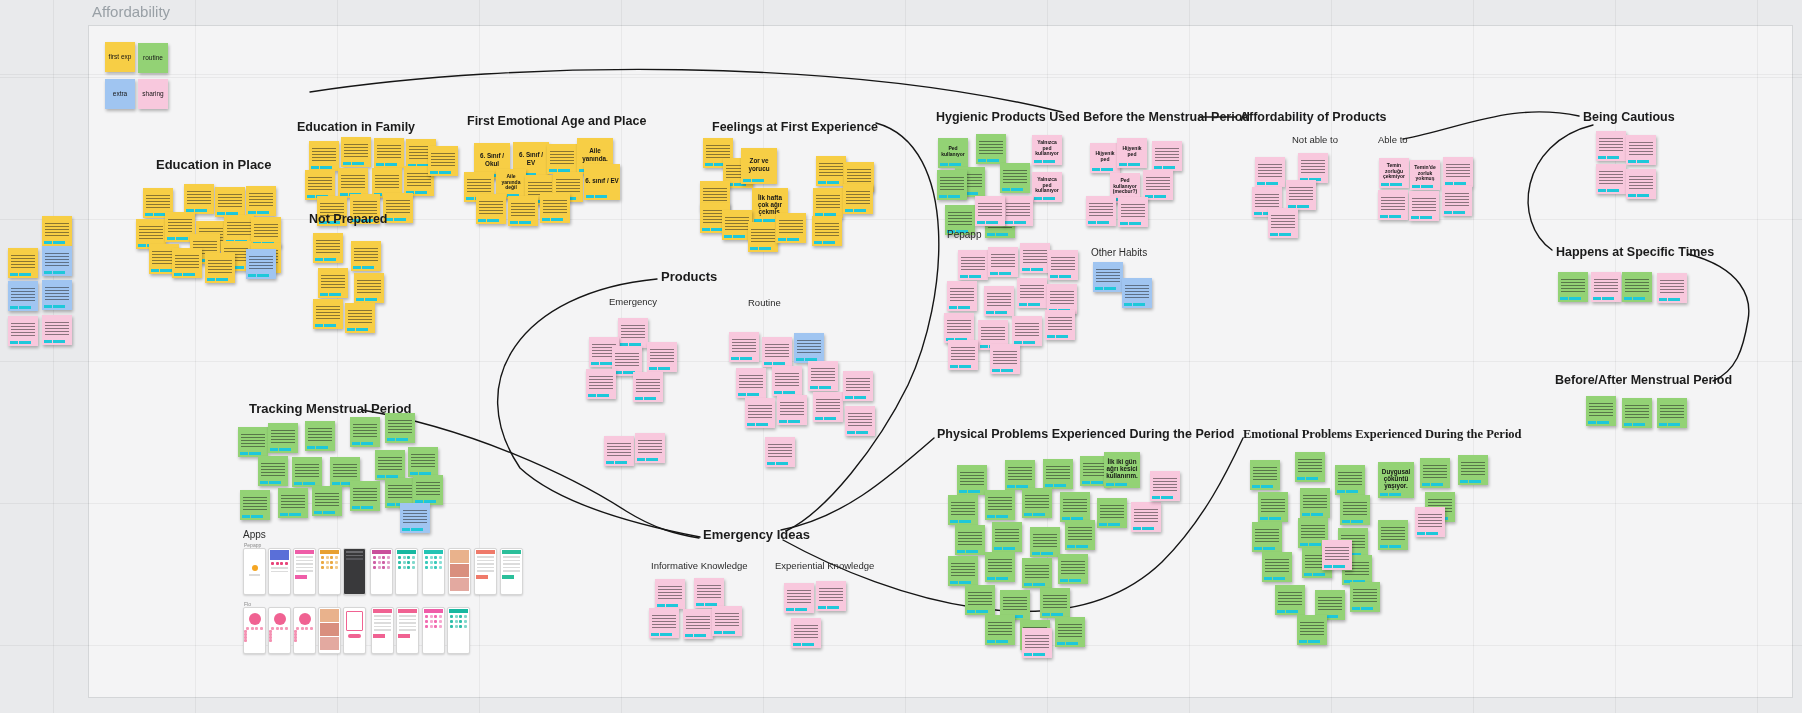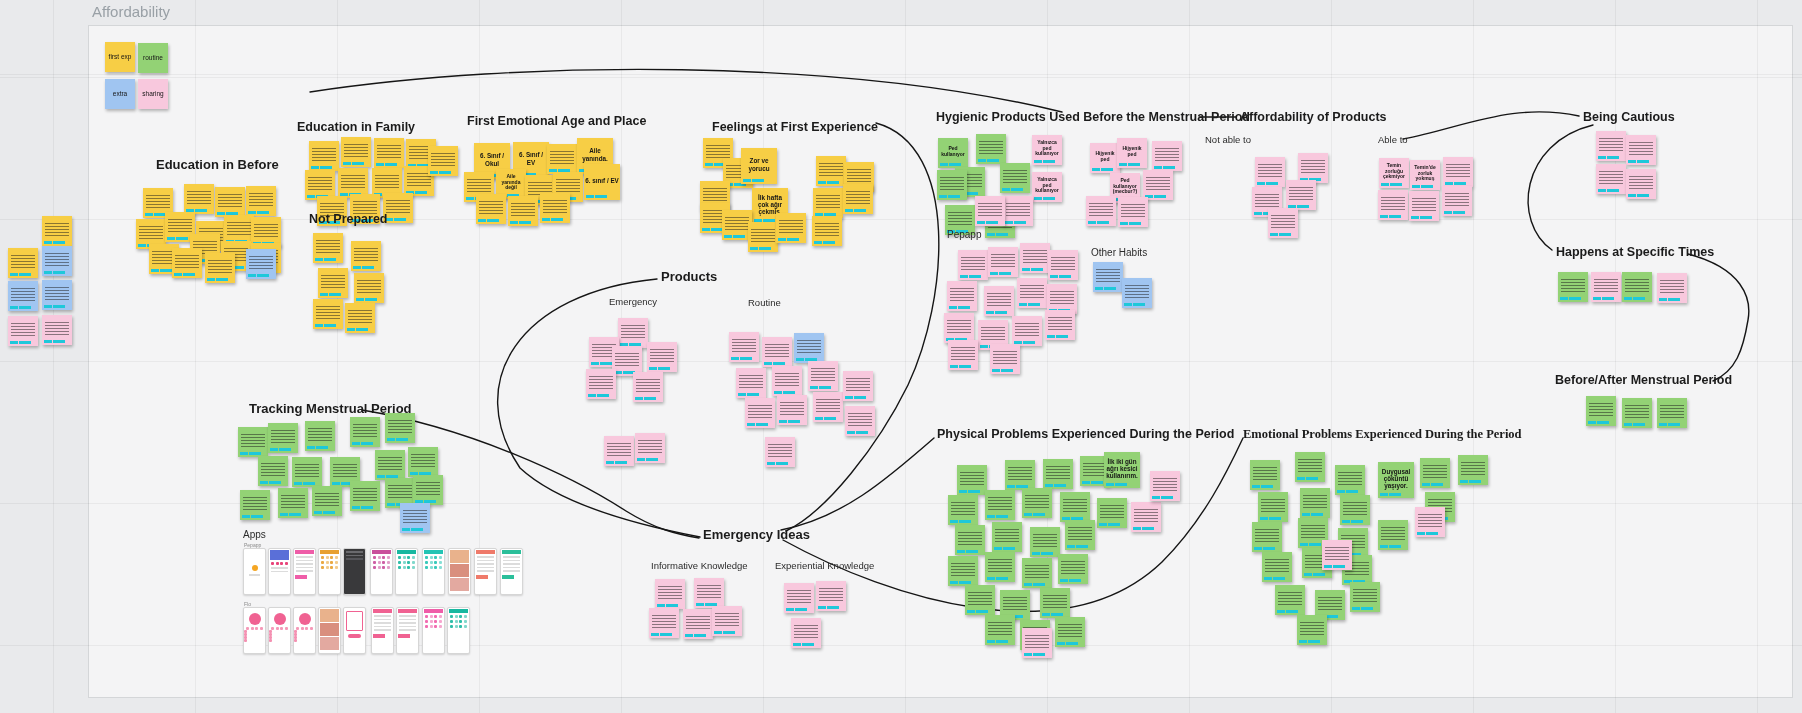--- a/index.html
+++ b/index.html
@@ -61,31 +61,31 @@
       <path d="M 362 410 C 470 428, 572 476, 626 511 C 655 529, 676 534, 699 538" fill="none" stroke="#151515" stroke-width="1.4" stroke-linecap="round"></path>
       <path d="M 781 530 C 842 518, 886 480, 934 438" fill="none" stroke="#151515" stroke-width="1.4" stroke-linecap="round"></path>
       <path d="M 783 540 C 892 600, 1066 654, 1162 562 C 1204 520, 1228 470, 1243 438" fill="none" stroke="#151515" stroke-width="1.4" stroke-linecap="round"></path>
       <path d="M 1199 117 L 1236 117" fill="none" stroke="#151515" stroke-width="1.4" stroke-linecap="round"></path>
       <path d="M 1403 139 C 1465 127, 1512 102, 1579 116" fill="none" stroke="#151515" stroke-width="1.4" stroke-linecap="round"></path>
       <path d="M 1593 125 C 1520 143, 1512 222, 1552 250" fill="none" stroke="#151515" stroke-width="1.4" stroke-linecap="round"></path>
       <path d="M 1688 254 C 1742 268, 1752 298, 1748 320 C 1743 350, 1736 371, 1713 381" fill="none" stroke="#151515" stroke-width="1.4" stroke-linecap="round"></path>
     </svg>
   <div id="objects">
       <div class="lab boardtitle" style="left: 92px; top: 3px;">Affordability</div>
-      <div class="lab h1" style="left: 156px; top: 157px;">Education in Before</div>
+      <div class="lab h1" style="left: 156px; top: 157px;">Education in Place</div>
       <div class="lab h2" style="left: 297px; top: 120px;">Education in Family</div>
       <div class="lab h2" style="left: 309px; top: 212px;">Not Prepared</div>
       <div class="lab h2" style="left: 467px; top: 114px;">First Emotional Age and Place</div>
       <div class="lab h2" style="left: 712px; top: 120px;">Feelings at First Experience</div>
       <div class="lab h2" style="left: 936px; top: 110px;">Hygienic Products Used Before the Menstrual Period</div>
       <div class="lab h2" style="left: 1240px; top: 110px;">Affordability of Products</div>
       <div class="lab h2" style="left: 1583px; top: 110px;">Being Cautious</div>
       <div class="lab small" style="left: 947px; top: 229px;">Pepapp</div>
       <div class="lab small" style="left: 1091px; top: 247px;">Other Habits</div>
-      <div class="lab sub" style="left: 1205px; top: 134px;">Not able to</div>
+      <div class="lab sub" style="left: 1292px; top: 134px;">Not able to</div>
       <div class="lab sub" style="left: 1378px; top: 134px;">Able to</div>
       <div class="lab h1" style="left: 661px; top: 269px;">Products</div>
       <div class="lab sub" style="left: 609px; top: 296px;">Emergency</div>
       <div class="lab sub" style="left: 748px; top: 297px;">Routine</div>
       <div class="lab h2" style="left: 1556px; top: 245px;">Happens at Specific Times</div>
       <div class="lab h2" style="left: 1555px; top: 373px;">Before/After Menstrual Period</div>
       <div class="lab h1" style="left: 249px; top: 401px;">Tracking Menstrual Period</div>
       <div class="lab small" style="left: 243px; top: 529px;">Apps</div>
       <div class="lab h1" style="left: 703px; top: 527px;">Emergency Ideas</div>
       <div class="lab sub" style="left: 651px; top: 560px;">Informative Knowledge</div>

